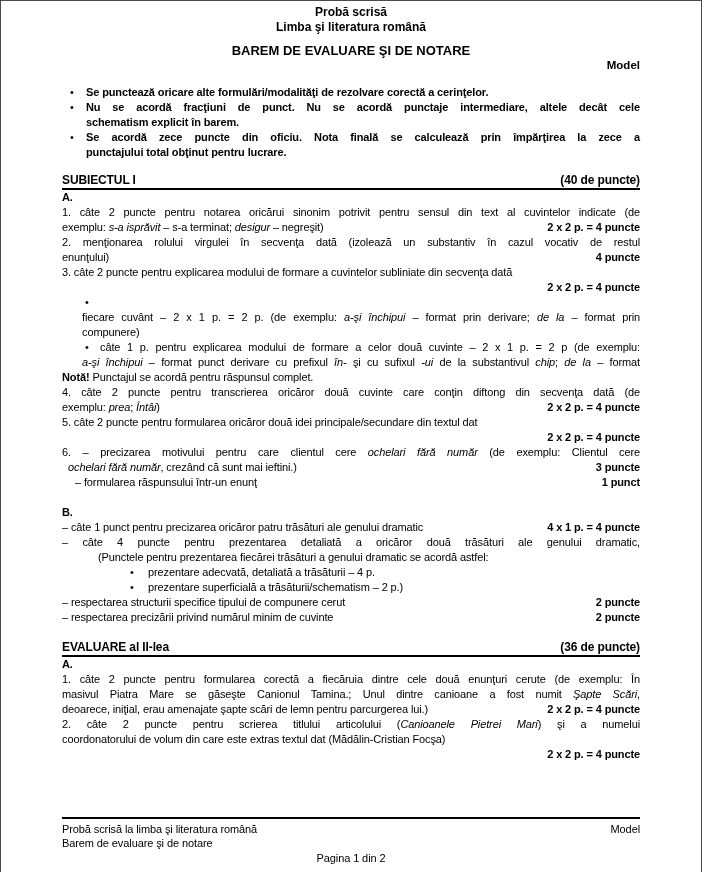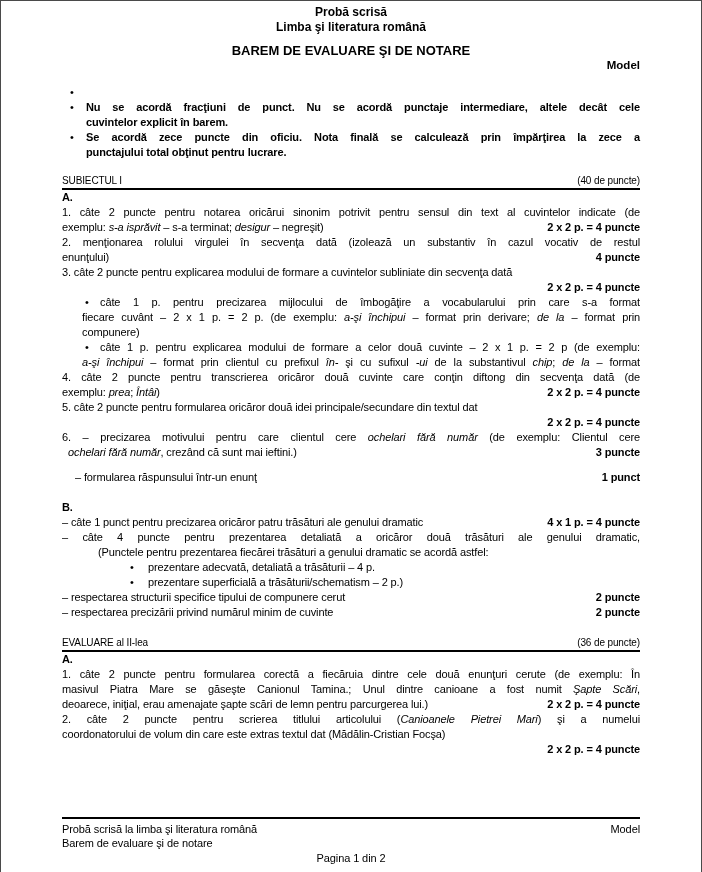--- a/index.html
+++ b/index.html
@@ -14,43 +14,43 @@
   .model-line{text-align:right;font-weight:bold;font-size:11.5px;line-height:15px;}
   .doc-body{margin-top:12px;font-size:11px;line-height:15px;letter-spacing:-0.12px;}
   .bl{position:relative;height:15px;line-height:15px;}
   .bl.nw{white-space:nowrap;}
   .bl.j{text-align:justify;text-align-last:justify;}
   .bl.fx{display:flex;justify-content:space-between;white-space:nowrap;text-align:right;}
   .b{font-weight:bold;}
   .i{font-style:italic;}
   .score{font-weight:bold;}
   .blt{position:absolute;top:0;}
-  .hrow{display:flex;justify-content:space-between;font-weight:normal;font-size:10px;
+  .hrow{display:flex;justify-content:space-between;font-weight:bold;font-size:12px;
         border-bottom:2px solid #000;height:15px;line-height:15px;}
   .ftr{position:absolute;left:61px;right:61px;top:816px;font-size:11px;line-height:14px;letter-spacing:-0.1px;}
   .frule{border-top:2px solid #000;margin-bottom:3px;}
   .frow{display:flex;justify-content:space-between;}
   .fcenter{text-align:center;margin-top:1px;}
 </style>
 </head>
 <body>
 
 <div class="page">
   <div class="inner">
     <header>
       <div class="hdr-line">Probă scrisă</div>
       <div class="hdr-line">Limba şi literatura română</div>
       <div class="doc-title">BAREM DE EVALUARE ŞI DE NOTARE</div>
       <div class="model-line">Model</div>
     </header>
 
     <main class="doc-body" id="doc-body">
-        <div class="bl nw" style="padding-left: 24px;"><span class="blt" style="left: 8px;">•</span></div>
+        <div class="bl nw" style="padding-left: 24px;"><span class="blt" style="left: 8px;">•</span><span class="content"><span class="b ">Se punctează oricare alte formulări/modalităţi de rezolvare corectă a cerinţelor.</span></span></div>
         <div class="bl j nw" style="padding-left: 24px;"><span class="blt" style="left: 8px;">•</span><span class="content"><span class="b ">Nu se acordă fracţiuni de punct. Nu se acordă punctaje intermediare, altele decât cele</span></span></div>
-        <div class="bl nw" style="padding-left: 24px;"><span class="content"><span class="b ">cuvintelor explicit în barem.</span></span></div>
+        <div class="bl nw" style="padding-left: 24px;"><span class="content"><span class="b ">schematism explicit în barem.</span></span></div>
         <div class="bl j nw" style="padding-left: 24px;"><span class="blt" style="left: 8px;">•</span><span class="content"><span class="b ">Se acordă zece puncte din oficiu. Nota finală se calculează prin împărţirea la zece a</span></span></div>
         <div class="bl nw" style="padding-left: 24px;"><span class="content"><span class="b ">punctajului total obţinut pentru lucrare.</span></span></div>
         <div style="height: 13px;"></div>
         <div class="hrow">
           <span>SUBIECTUL I</span>
           <span>(40 de puncte)</span>
         </div>
         <div class="bl nw"><span class="content"><span class="b ">A.</span></span></div>
         <div class="bl j nw"><span class="content"><span>1. câte 2 puncte pentru notarea oricărui sinonim potrivit pentru sensul din text al cuvintelor indicate (de</span></span></div>
         <div class="bl fx">
@@ -60,41 +60,42 @@
         <div class="bl j nw"><span class="content"><span>2. menţionarea rolului virgulei în secvenţa dată (izolează un substantiv în cazul vocativ de restul</span></span></div>
         <div class="bl fx">
           <span class="content"><span>enunţului)</span></span>
           <span class="score">4 puncte</span>
         </div>
         <div class="bl nw"><span class="content"><span>3. câte 2 puncte pentru explicarea modului de formare a cuvintelor subliniate din secvenţa dată</span></span></div>
         <div class="bl fx">
           <span class="content"></span>
           <span class="score">2 x 2 p. = 4 puncte</span>
         </div>
-        <div class="bl j nw" style="padding-left: 38px;"><span class="blt" style="left: 23px;">•</span><span class="content"><span>câte 1 p. pentru precizarea mijlocului de îmbogăţire a vocabularului prin care s-a format</span></span></div>
+        <div class="bl j nw" style="padding-left: 38px;"><span class="blt" style="left: 23px;">•</span></div>
         <div class="bl j nw" style="padding-left: 20px;"><span class="content"><span>fiecare cuvânt – 2 x 1 p. = 2 p. (de exemplu: </span><span class="i">a-şi închipui</span><span> – format prin derivare; </span><span class="i">de la</span><span> – format prin</span></span></div>
         <div class="bl nw" style="padding-left: 20px;"><span class="content"><span>compunere)</span></span></div>
         <div class="bl j nw" style="padding-left: 38px;"><span class="blt" style="left: 23px;">•</span><span class="content"><span>câte 1 p. pentru explicarea modului de formare a celor două cuvinte – 2 x 1 p. = 2 p (de exemplu:</span></span></div>
-        <div class="bl j nw" style="padding-left: 20px;"><span class="content"><span class="i">a-şi închipui</span><span> – format prin clientul cu prefixul </span><span class="i">în-</span><span> şi cu sufixul </span><span class="i">-ui</span><span> de la substantivul </span><span class="i">chip</span><span>; </span><span class="i">de la</span><span> – format</span></span></div>
+        <div class="bl j nw" style="padding-left: 20px;"><span class="content"><span class="i">a-şi închipui</span><span> – format punct derivare cu prefixul </span><span class="i">în-</span><span> şi cu sufixul </span><span class="i">-ui</span><span> de la substantivul </span><span class="i">chip</span><span>; </span><span class="i">de la</span><span> – format</span></span></div>
+        <div class="bl nw"><span class="content"><span class="b ">Notă!</span><span> Punctajul se acordă pentru răspunsul complet.</span></span></div>
         <div class="bl j nw"><span class="content"><span>4. câte 2 puncte pentru transcrierea oricăror două cuvinte care conţin diftong din secvenţa dată (de</span></span></div>
         <div class="bl fx">
           <span class="content"><span>exemplu: </span><span class="i">prea</span><span>; </span><span class="i">Întâi</span><span>)</span></span>
           <span class="score">2 x 2 p. = 4 puncte</span>
         </div>
         <div class="bl nw"><span class="content"><span>5. câte 2 puncte pentru formularea oricăror două idei principale/secundare din textul dat</span></span></div>
         <div class="bl fx">
           <span class="content"></span>
           <span class="score">2 x 2 p. = 4 puncte</span>
         </div>
         <div class="bl j nw"><span class="content"><span>6. – precizarea motivului pentru care clientul cere </span><span class="i">ochelari fără număr</span><span> (de exemplu: Clientul cere</span></span></div>
         <div class="bl fx" style="padding-left: 6px;">
           <span class="content"><span class="i">ochelari fără număr</span><span>, crezând că sunt mai ieftini.)</span></span>
           <span class="score">3 puncte</span>
         </div>
-        <div class="bl fx" style="padding-left: 13px; margin-top: 10px;">
+        <div class="bl fx" style="padding-left: 13px;">
           <span class="content"><span>– formularea răspunsului într-un enunţ</span></span>
           <span class="score">1 punct</span>
         </div>
         <div style="height: 15px;"></div>
         <div class="bl nw"><span class="content"><span class="b ">B.</span></span></div>
         <div class="bl fx">
           <span class="content"><span>– câte 1 punct pentru precizarea oricăror patru trăsături ale genului dramatic</span></span>
           <span class="score">4 x 1 p. = 4 puncte</span>
         </div>
         <div class="bl j nw"><span class="content"><span>– câte 4 puncte pentru prezentarea detaliată a oricăror două trăsături ale genului dramatic,</span></span></div>

